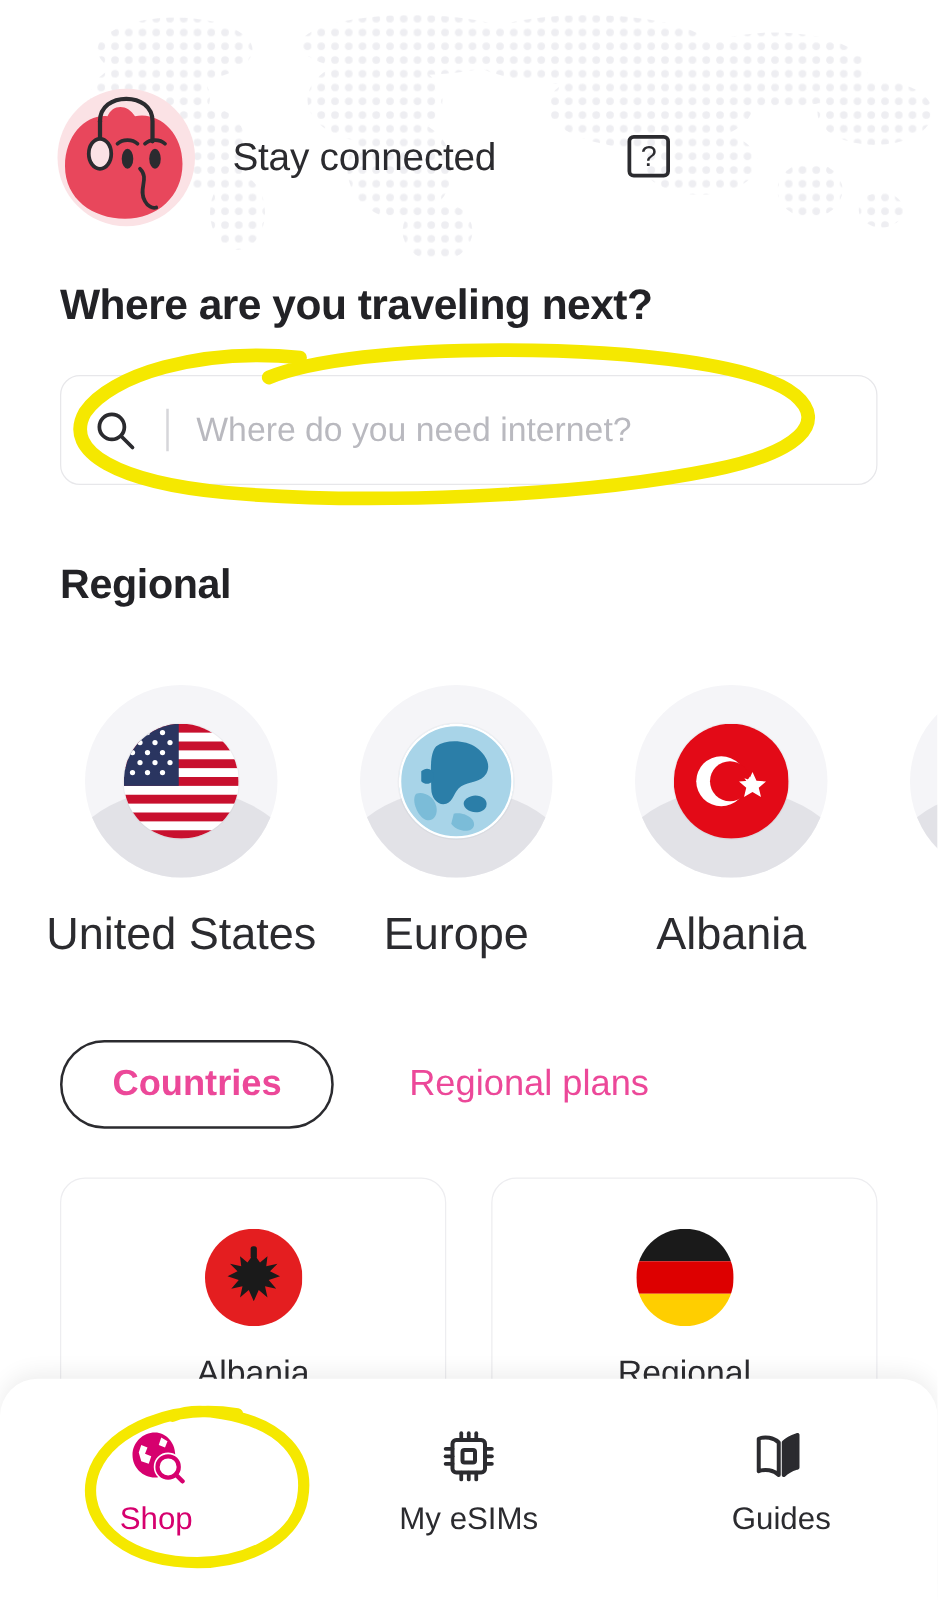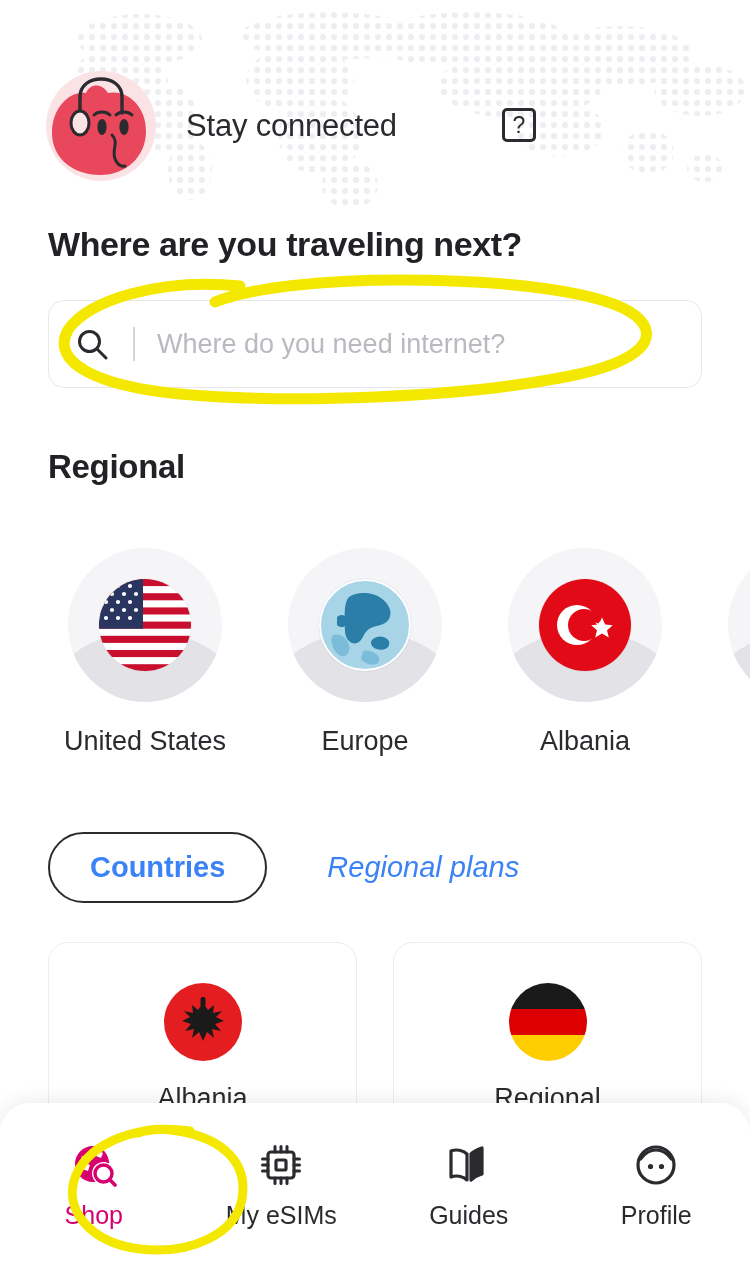--- a/index.html
+++ b/index.html
@@ -163,48 +163,47 @@
   .flag-circle {
     width: 92px; height: 92px;
     border-radius: 50%;
     overflow: hidden;
     position: relative;
     z-index: 2;
     box-shadow: 0 0 0 1px rgba(0,0,0,0.03);
   }
   .popular-label {
     margin-top: 24px;
-    font-size: 27px;
+    font-size: 36px;
     color: #2b2b2f;
     white-space: nowrap;
   }
 
   
   .tabs {
     position: absolute;
     top: 832px; left: 48px;
     display: flex;
     align-items: center;
   }
   .tab {
     font-size: 29px;
-    color: #3b82f6;
+    color: #ec4899;
     white-space: nowrap;
   }
   .tab.active {
     border: 2px solid #2b2b2f;
     border-radius: 40px;
     padding: 17px 40px;
     font-weight: 700;
   }
   .tab.inactive {
     padding: 17px 10px;
     margin-left: 50px;
     font-weight: 400;
-    font-style: italic;
   }
 
   
   .cards {
     position: absolute;
     top: 942px; left: 48px;
     width: 654px;
     display: flex;
     gap: 36px;
   }
@@ -490,31 +489,20 @@
   <div class="nav-item">
     <div class="nav-icon">
       <svg width="46" height="46" viewBox="0 0 46 46" xmlns="http://www.w3.org/2000/svg">
         <path d="M5 9 C10 7 17 8 21 12 L21 38 C17 34 10 33 5 35 Z" fill="none" stroke="#2b2b2f" stroke-width="3.2" stroke-linejoin="round"></path>
         <path d="M25 12 C29 8 33 7 36 6 L36 32 C33 33 29 34 25 38 Z" fill="#2b2b2f" stroke="#2b2b2f" stroke-width="3.2" stroke-linejoin="round"></path>
       </svg>
     </div>
     <div class="nav-label">Guides</div>
   </div>
 
-  <div class="nav-item">
-    <div class="nav-icon">
-      <svg width="46" height="46" viewBox="0 0 46 46" xmlns="http://www.w3.org/2000/svg">
-        <circle cx="23" cy="23" r="18" fill="none" stroke="#2b2b2f" stroke-width="3.2"></circle>
-        <path d="M7.5 17 C12 11 18 8 23 8 C28 8 34 11 38.5 17" fill="none" stroke="#2b2b2f" stroke-width="3.2" stroke-linecap="round"></path>
-        <circle cx="17.5" cy="24.5" r="2.6" fill="#2b2b2f"></circle>
-        <circle cx="28.5" cy="24.5" r="2.6" fill="#2b2b2f"></circle>
-      </svg>
-    </div>
-    <div class="nav-label">Profile</div>
-  </div>
 
 </div>
 
 <svg class="annot" id="annot-search" width="630" height="150" viewBox="0 0 630 150" xmlns="http://www.w3.org/2000/svg">
   <path d="M200 28 C120 20 48 42 28 72 C10 104 56 128 140 136 C250 146 420 140 530 118 C600 104 622 80 596 58 C566 34 470 22 360 22 C280 22 210 30 175 44" fill="none" stroke="#f5e800" stroke-width="11" stroke-linecap="round"></path>
 </svg>
 
 <svg class="annot" id="annot-shop" width="220" height="145" viewBox="0 0 220 145" xmlns="http://www.w3.org/2000/svg">
   <path d="M140 14 C88 6 40 26 26 58 C12 92 40 126 90 132 C142 138 186 116 192 82 C198 48 176 22 128 14 C112 11 98 12 88 16" fill="none" stroke="#f5e800" stroke-width="9" stroke-linecap="round"></path>
 </svg>

